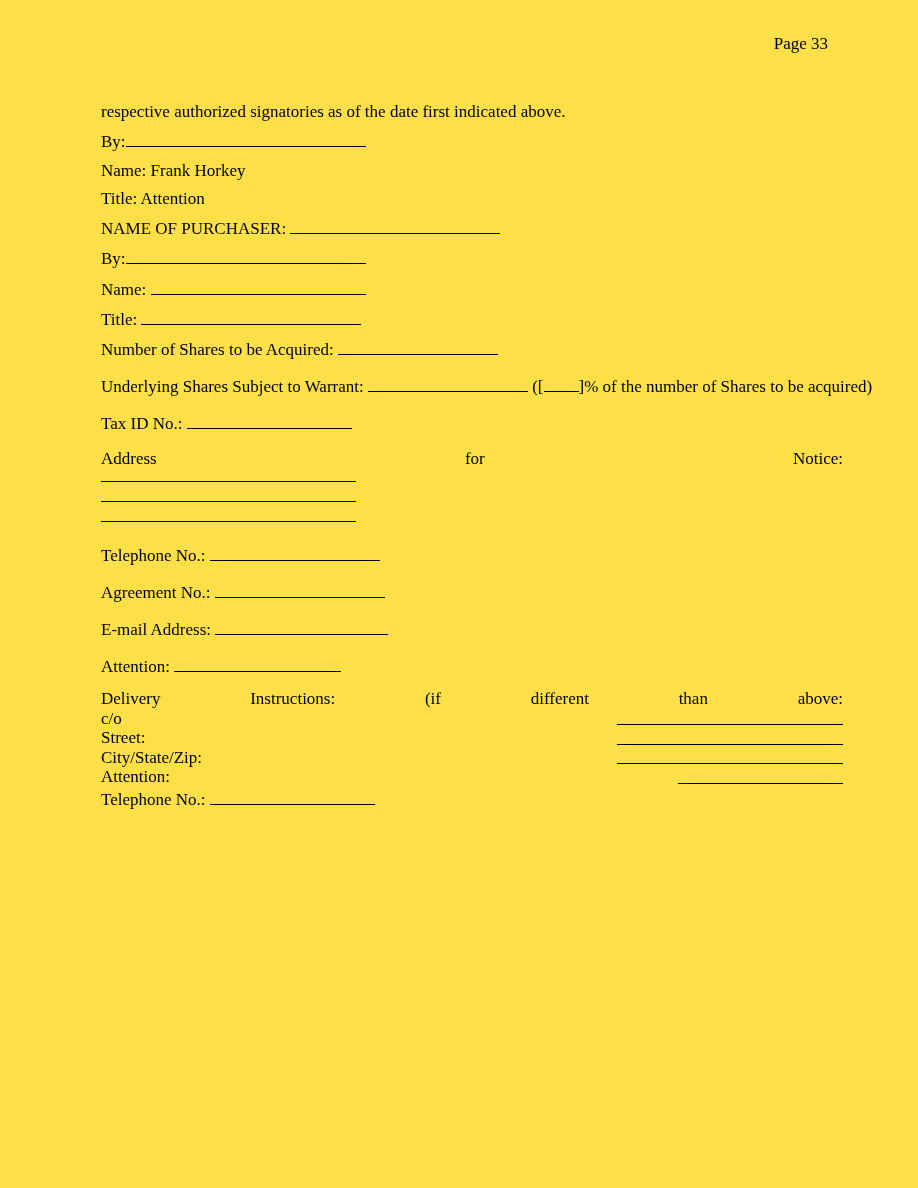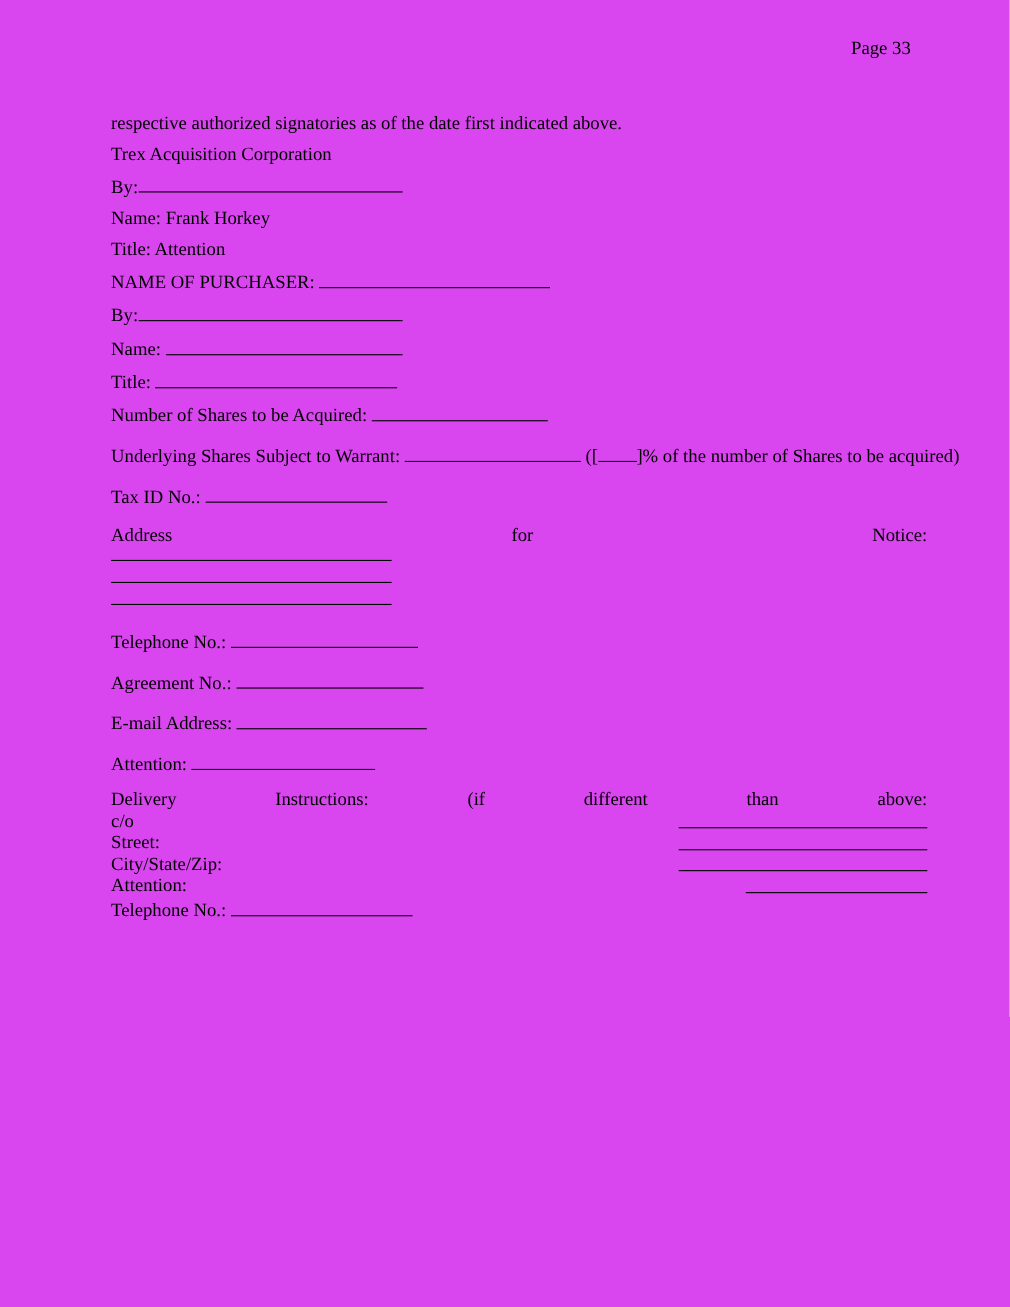--- a/index.html
+++ b/index.html
@@ -1,21 +1,21 @@
 <!DOCTYPE html>
 <html><head>
 <meta charset="utf-8">
 <style>
   html,body{margin:0;padding:0;background:#ffffff;}
   .page{
     position:relative;
     width:918px;
     height:1188px;
     box-sizing:border-box;
-    background:#d946ef;
+    background:#fde047;
     color:#000000;
     font-family:"Liberation Serif","DejaVu Serif",serif;
     font-size:17px;
     line-height:21px;
     padding:33px 75px 0 101px;
     overflow:hidden;
   }
   .page-number{text-align:right;padding-right:15px;}
   .witness{margin:47px 0 0 0;}
   .jline{display:block;text-align:justify;text-align-last:justify;}
@@ -49,23 +49,20 @@
 <body>
 
 <div class="page">
 
   <div class="page-number">Page 33</div>
 
   <p class="witness">
     <span class="nline">respective authorized signatories as of the date first indicated above.</span>
   </p>
 
-  <div class="fline mt7">
-    <span>Trex Acquisition Corporation</span>
-  </div>
 
   <div class="fline mt7">
     <span>By:</span><span class="u w240"></span>
   </div>
 
   <div class="fline mt8">
     <span>Name:</span>
     <span>Frank Horkey</span>
   </div>
 

